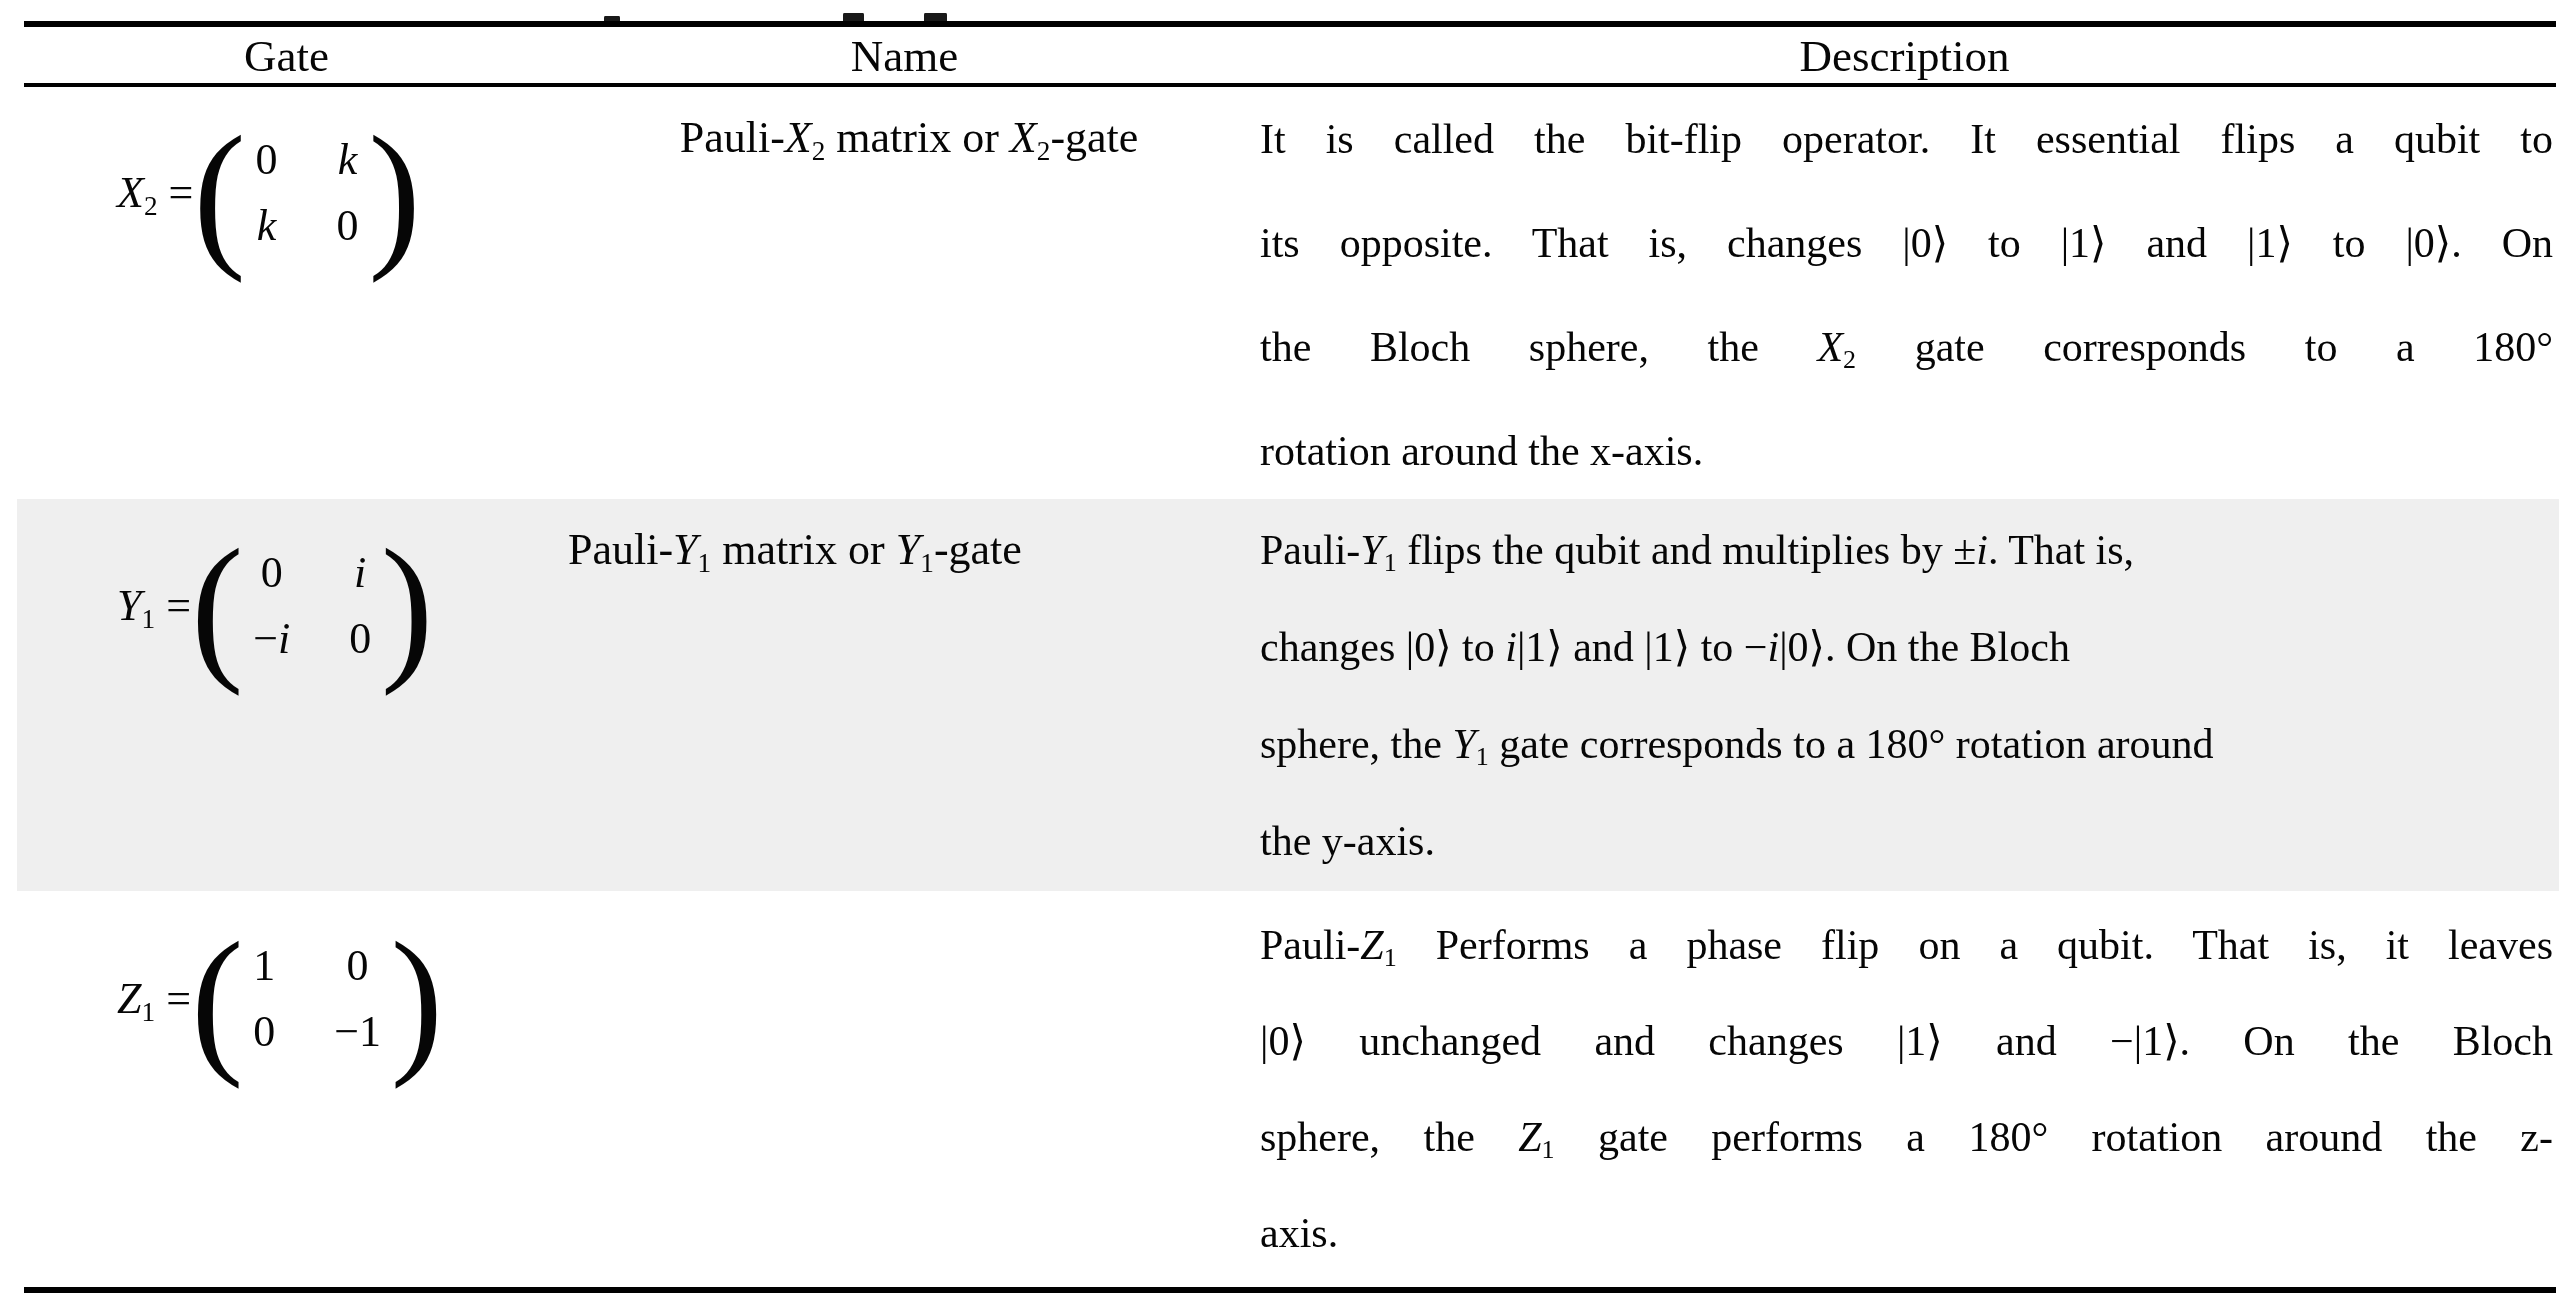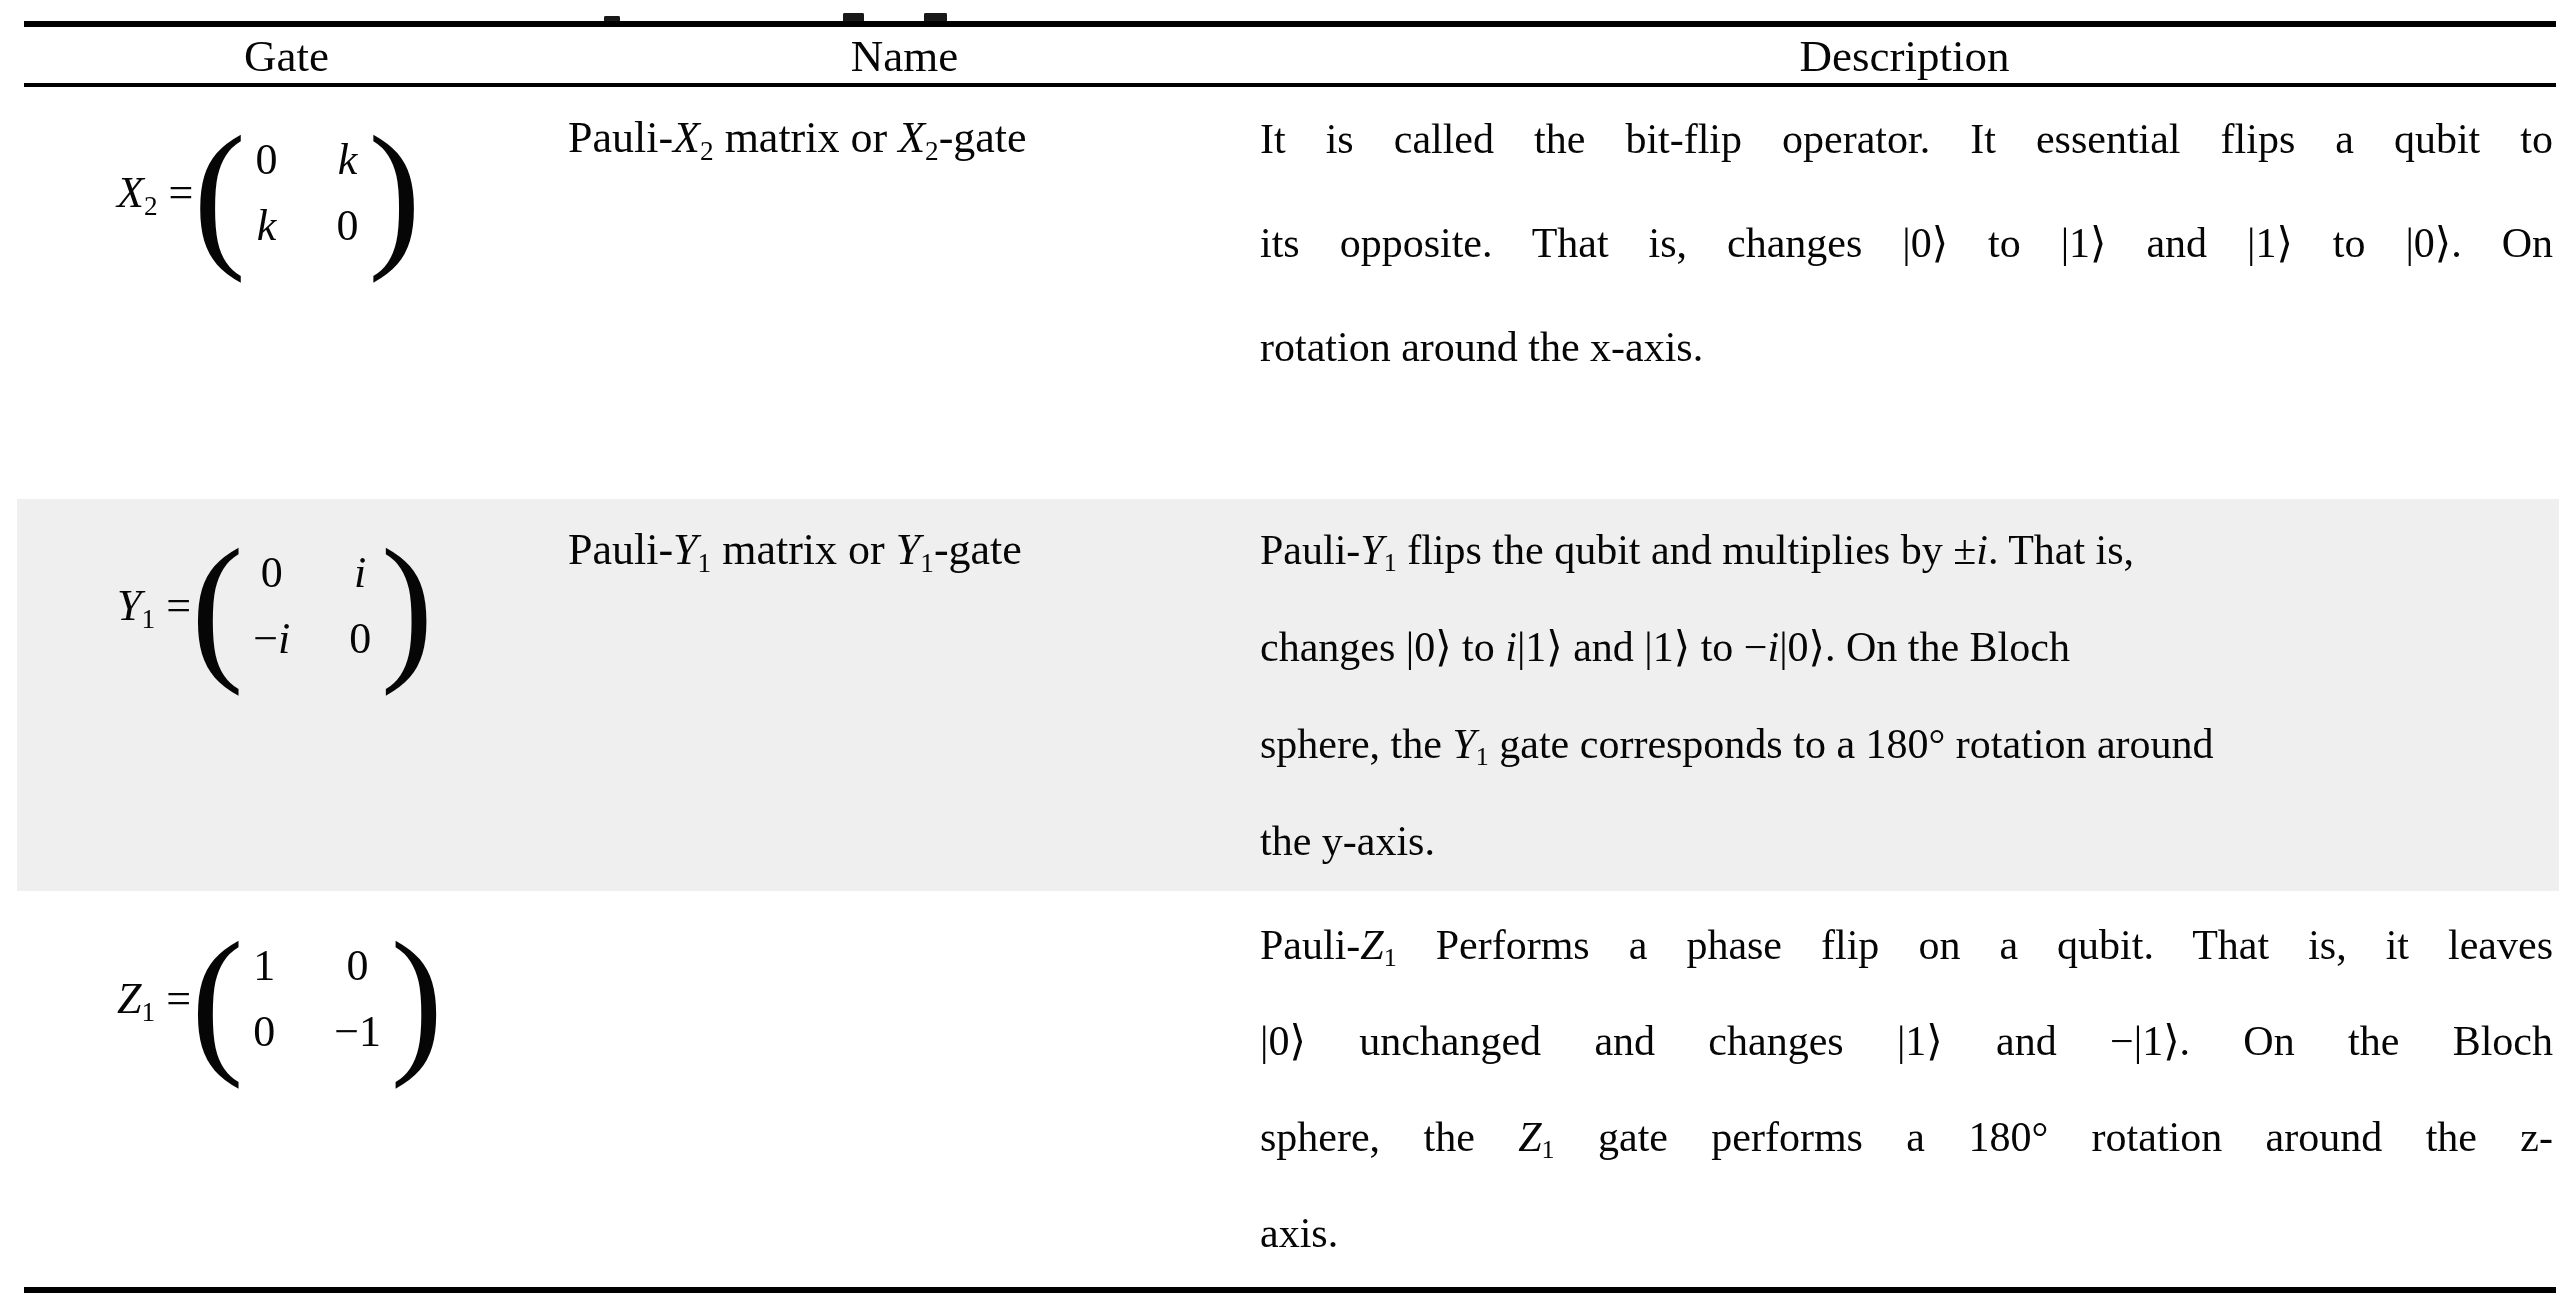--- a/index.html
+++ b/index.html
@@ -17,21 +17,21 @@
   #remnant-1{left:843px;top:13px;width:20.5px;height:9px;}
   #remnant-2{left:924px;top:13px;width:22.5px;height:9px;}
   #remnant-3{left:604px;top:16.4px;width:16.4px;height:6.1px;}
 
   .hdr{position:absolute;top:30px;font-size:45px;line-height:52px;text-align:center;white-space:nowrap;}
   #h-gate{left:82px;width:409px;}
   #h-name{left:570px;width:669px;}
   #h-desc{left:1256px;width:1297px;}
 
   .nm{position:absolute;left:568px;width:682px;font-size:44px;line-height:50px;white-space:nowrap;}
-  #nm0{top:113px;}
+  #nm0{top:113px;text-align:center;}
   #nm1{top:525px;}
   #nm2{top:919px;}
 
   .dsc{position:absolute;left:1236px;width:1317px;font-size:42px;}
   #ds0{top:87px;line-height:104px;}
   #ds1{top:502px;line-height:97px;}
   #ds2{top:897px;line-height:96px;}
   .ln{text-align:left;margin-left:24px;}
   .jl{text-align:justify;text-align-last:justify;}
 
@@ -75,20 +75,21 @@
       <span><i>k</i></span>
       <span><i>k</i></span>
       <span>0</span>
     </span>
     <span class="par">)</span>
   </div>
   <div class="nm" id="nm0">Pauli-<i>X</i><sub>2</sub> matrix or <i>X</i><sub>2</sub>-gate</div>
   <div class="dsc" id="ds0">
     <div class="ln jl">It is called the bit-flip operator. It essential flips a qubit to</div>
     <div class="ln jl">its opposite. That is, changes |0⟩ to |1⟩ and |1⟩ to |0⟩. On</div>
+    <div class="ln jl">the Bloch sphere, the <i>X</i><sub>2</sub> gate corresponds to a 180°</div>
     <div class="ln">rotation around the x-axis.</div>
   </div>
 
   <div class="mx" id="mx1">
     <span class="lbl"><i>Y</i><sub>1</sub> =</span>
     <span class="par">(</span>
     <span class="grid">
       <span>0</span>
       <span><i>i</i></span>
       <span>−<i>i</i></span>

